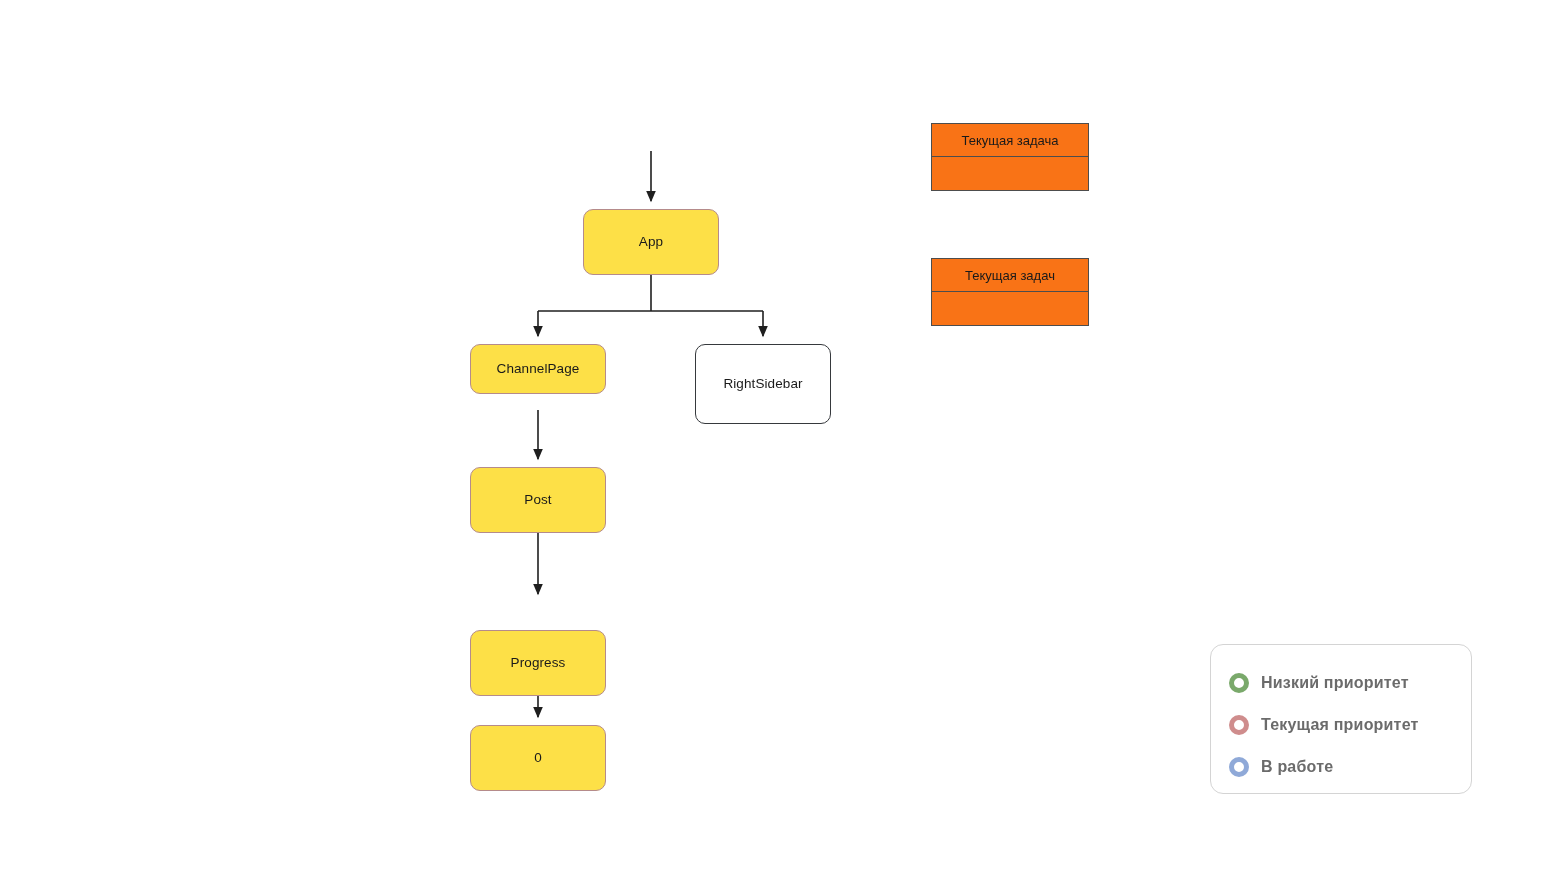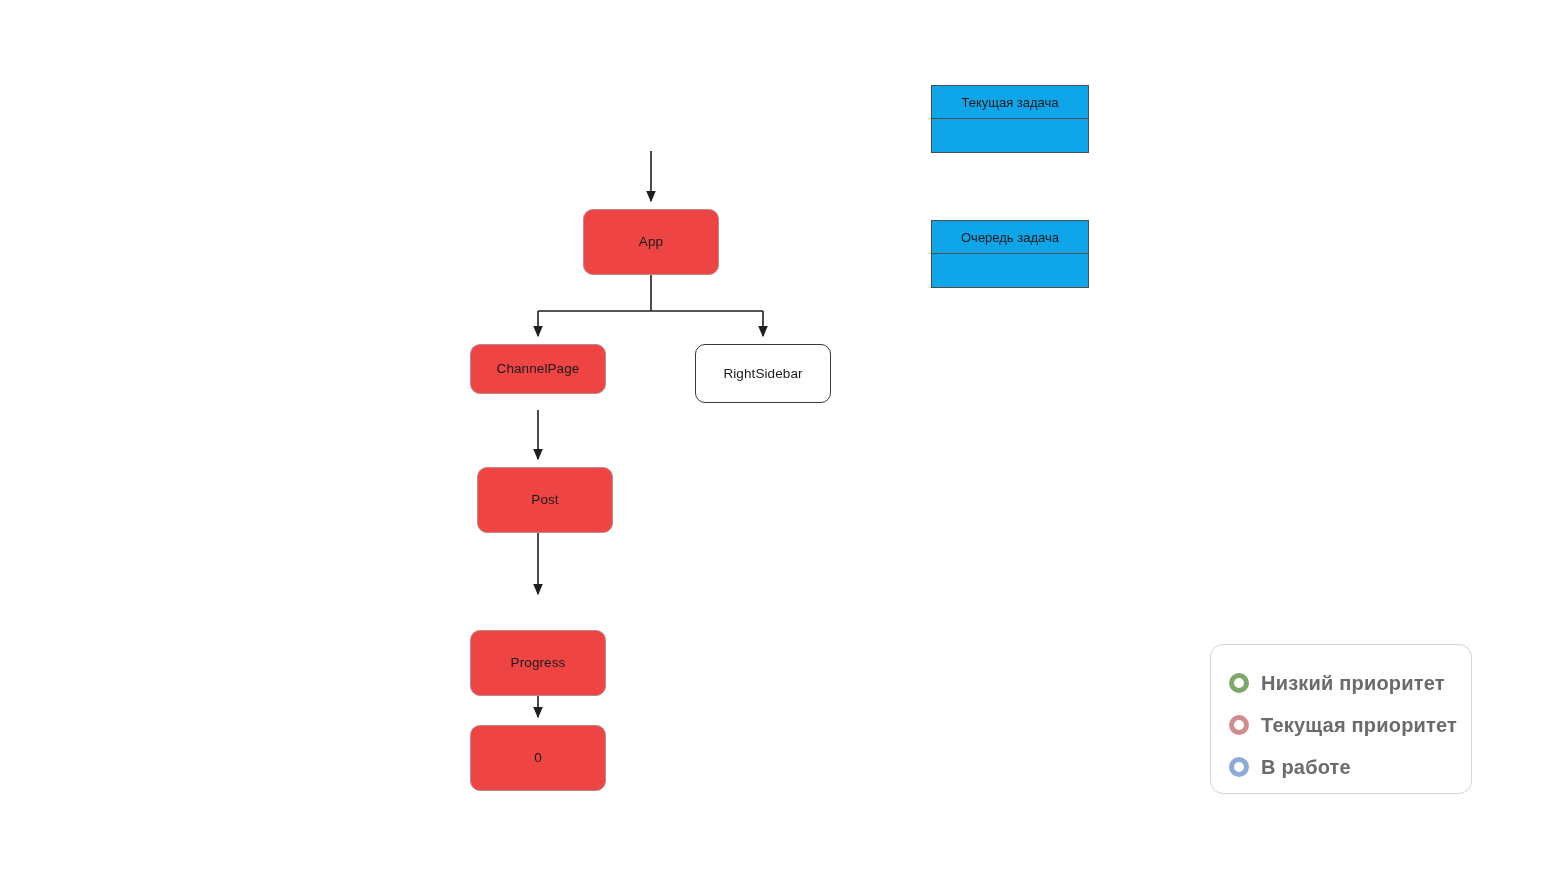--- a/index.html
+++ b/index.html
@@ -34,40 +34,41 @@
     justify-content: center;
     font-size: 13.5px;
     color: #1a1a1a;
     letter-spacing: 0.1px;
     line-height: 1;
   }
   .node.plain {
     background: #ffffff;
   }
   .node.high {
-    background: #ef4444;
+    background: #fde047;
     border-color: #b58b8b;
   }
 
   
   #edges {
     position: absolute;
     left: 0;
     top: 0;
     width: 1560px;
     height: 877px;
     pointer-events: none;
   }
 
   
   .task-table {
     position: absolute;
     box-sizing: border-box;
     border: 1.4px solid #4d4d4d;
-    background: #0ea5e9;
+    background: #f97316;
+    margin-top: 38px;
   }
   .task-table .tt-head {
     box-sizing: border-box;
     height: 33px;
     border-bottom: 1.4px solid #4d4d4d;
     display: flex;
     align-items: center;
     justify-content: center;
     font-size: 13px;
     color: #1a1a1a;
@@ -105,21 +106,21 @@
     height: 20px;
     border-radius: 50%;
     box-sizing: border-box;
     border-width: 5px;
     border-style: solid;
     background: #ffffff;
     flex: 0 0 auto;
   }
   .legend-label {
     margin-left: 12px;
-    font-size: 20px;
+    font-size: 16px;
     font-weight: bold;
     color: #6b6b6b;
     letter-spacing: 0.2px;
     white-space: nowrap;
   }
 </style>
 </head>
 <body>
 
 <div id="canvas">
@@ -149,25 +150,25 @@
 
 
   <div class="node high" style="left:583px; top:209px; width:136px; height:66px;">
     <span>App</span>
   </div>
 
   <div class="node high" style="left:470px; top:344px; width:136px; height:50px;">
     <span>ChannelPage</span>
   </div>
 
-  <div class="node plain" style="left:695px; top:344px; width:136px; height:59px;">
+  <div class="node plain" style="left:695px; top:344px; width:136px; height:80px;">
     <span>RightSidebar</span>
   </div>
 
-  <div class="node high" style="left:470px; top:467px; width:136px; height:66px;margin-left:7px;">
+  <div class="node high" style="left:470px; top:467px; width:136px; height:66px;">
     <span>Post</span>
   </div>
 
   <div class="node high" style="left:470px; top:602px; width:136px; height:66px;margin-top:28px;">
     <span>Progress</span>
   </div>
 
   <div class="node high" style="left:470px; top:725px; width:136px; height:66px;">
     <span>0</span>
   </div>
@@ -176,21 +177,21 @@
     <div class="tt-head">
       <span>Текущая задача</span>
     </div>
     <div class="tt-body">
       <span></span>
     </div>
   </div>
 
   <div class="task-table" style="left:931px; top:220px; width:158px;">
     <div class="tt-head">
-      <span>Очередь задача</span>
+      <span>Текущая задач</span>
     </div>
     <div class="tt-body">
       <span></span>
     </div>
   </div>
 
   <div id="legend">
     <div class="legend-row">
       <span class="legend-ring" style="border-color:#7aa96b;"></span>
       <span class="legend-label">Низкий приоритет</span>

